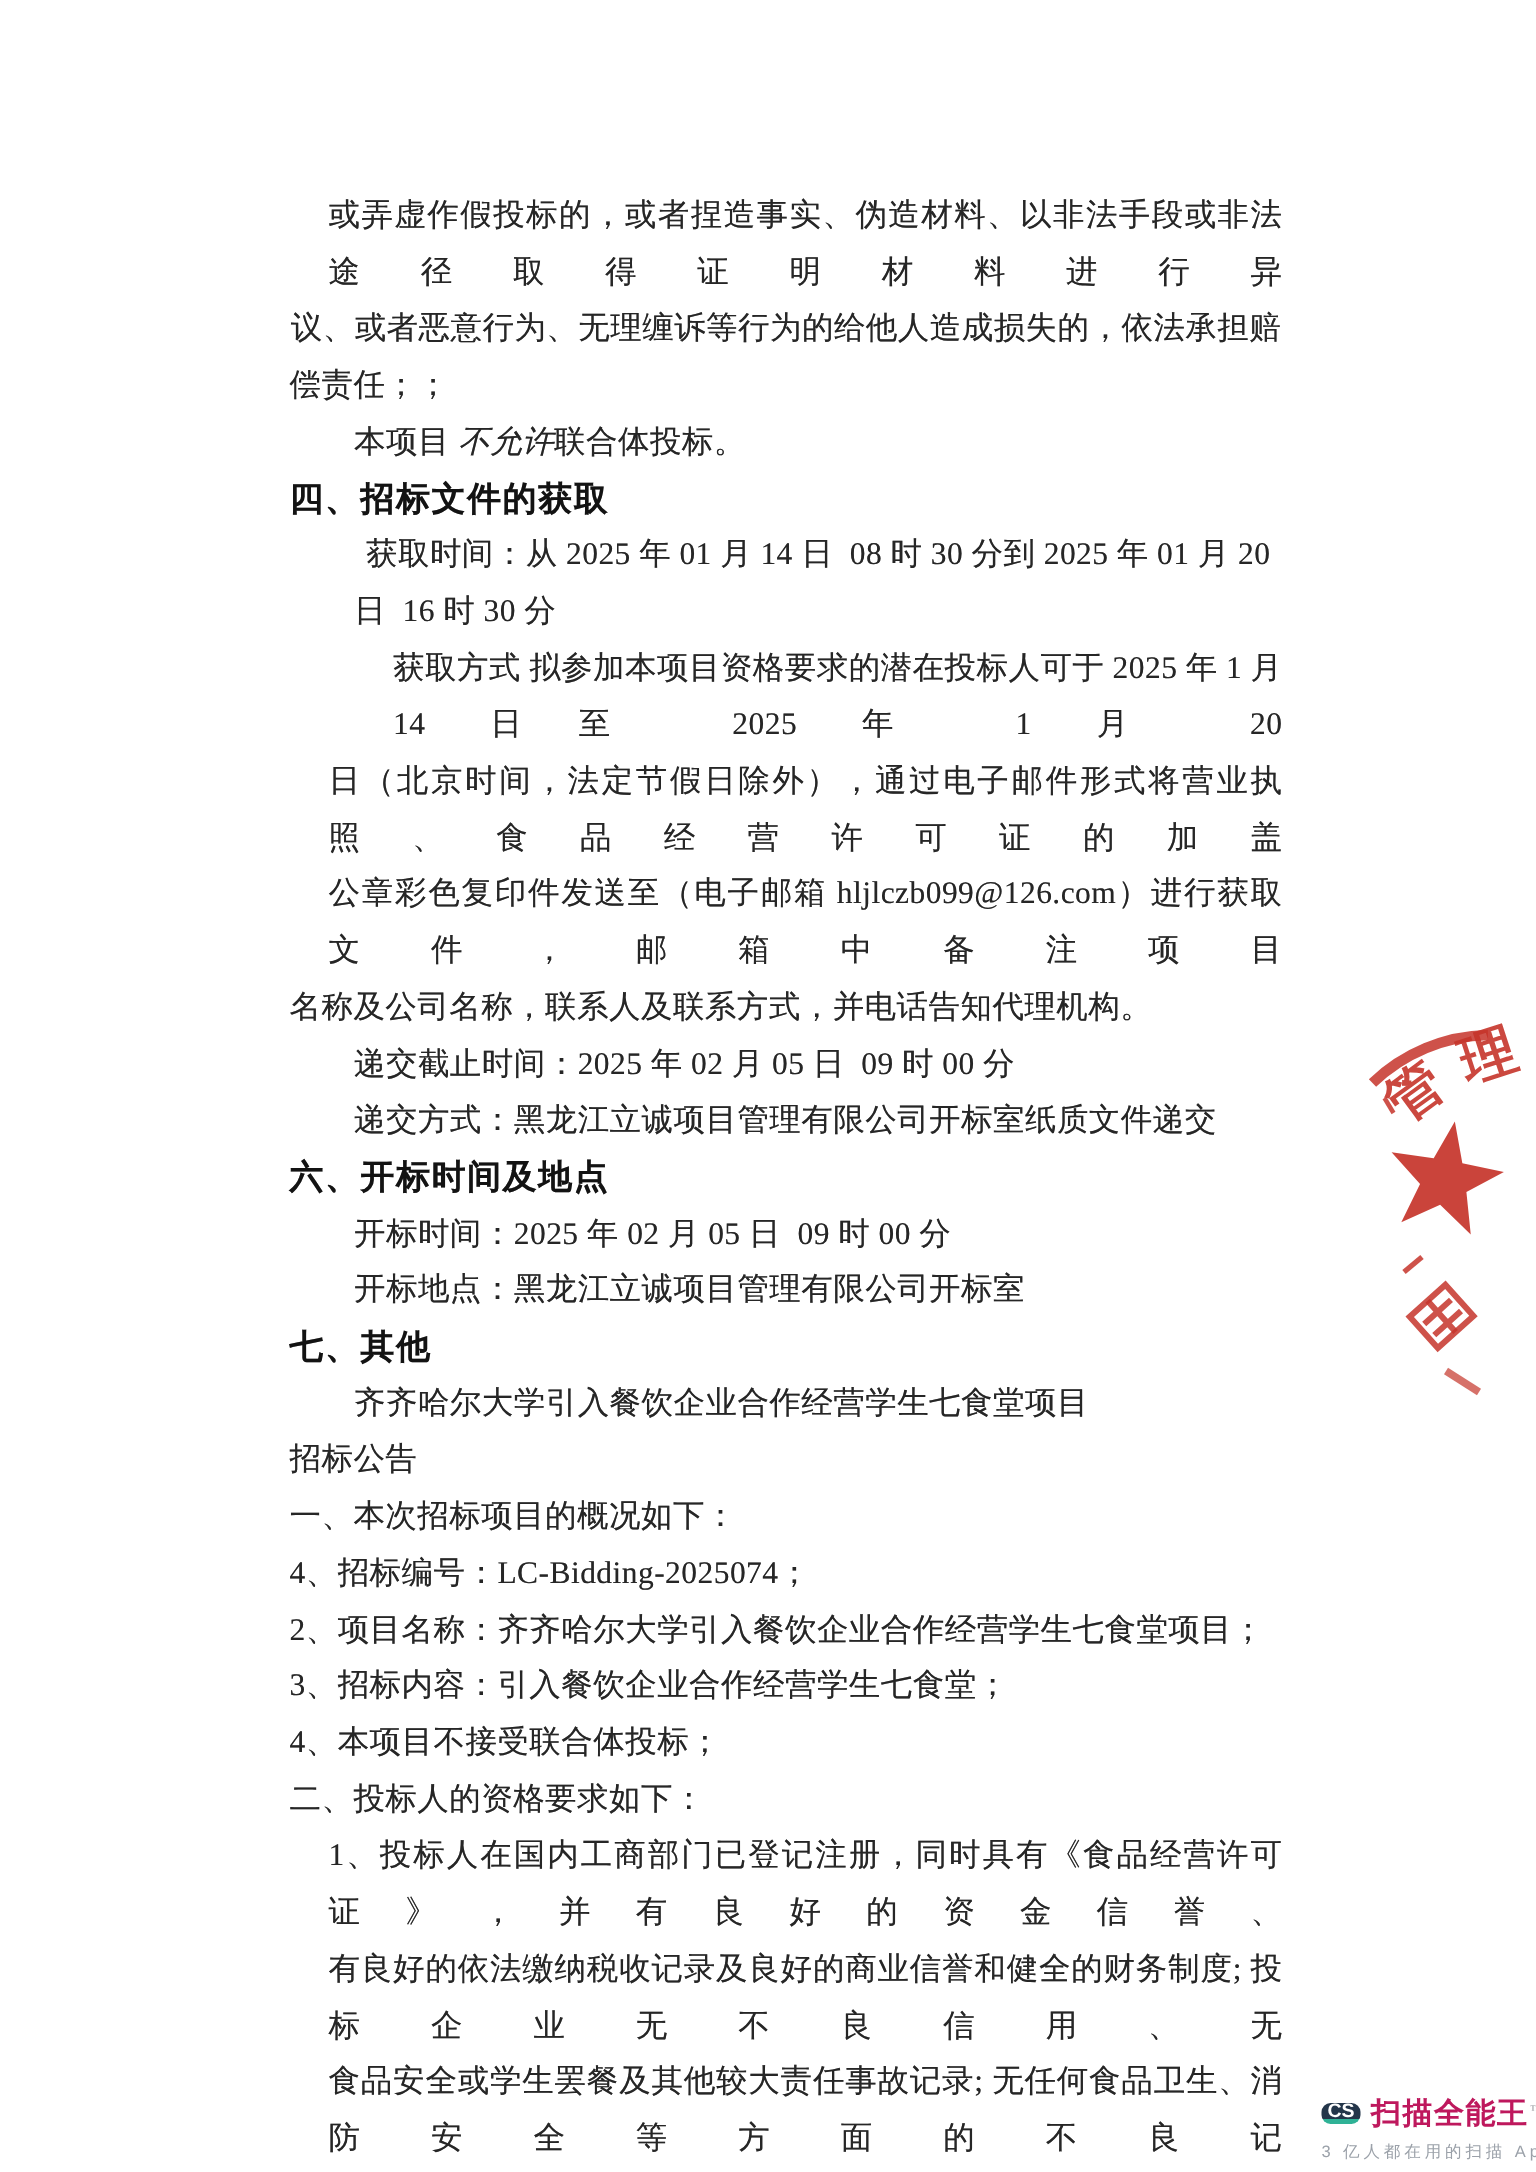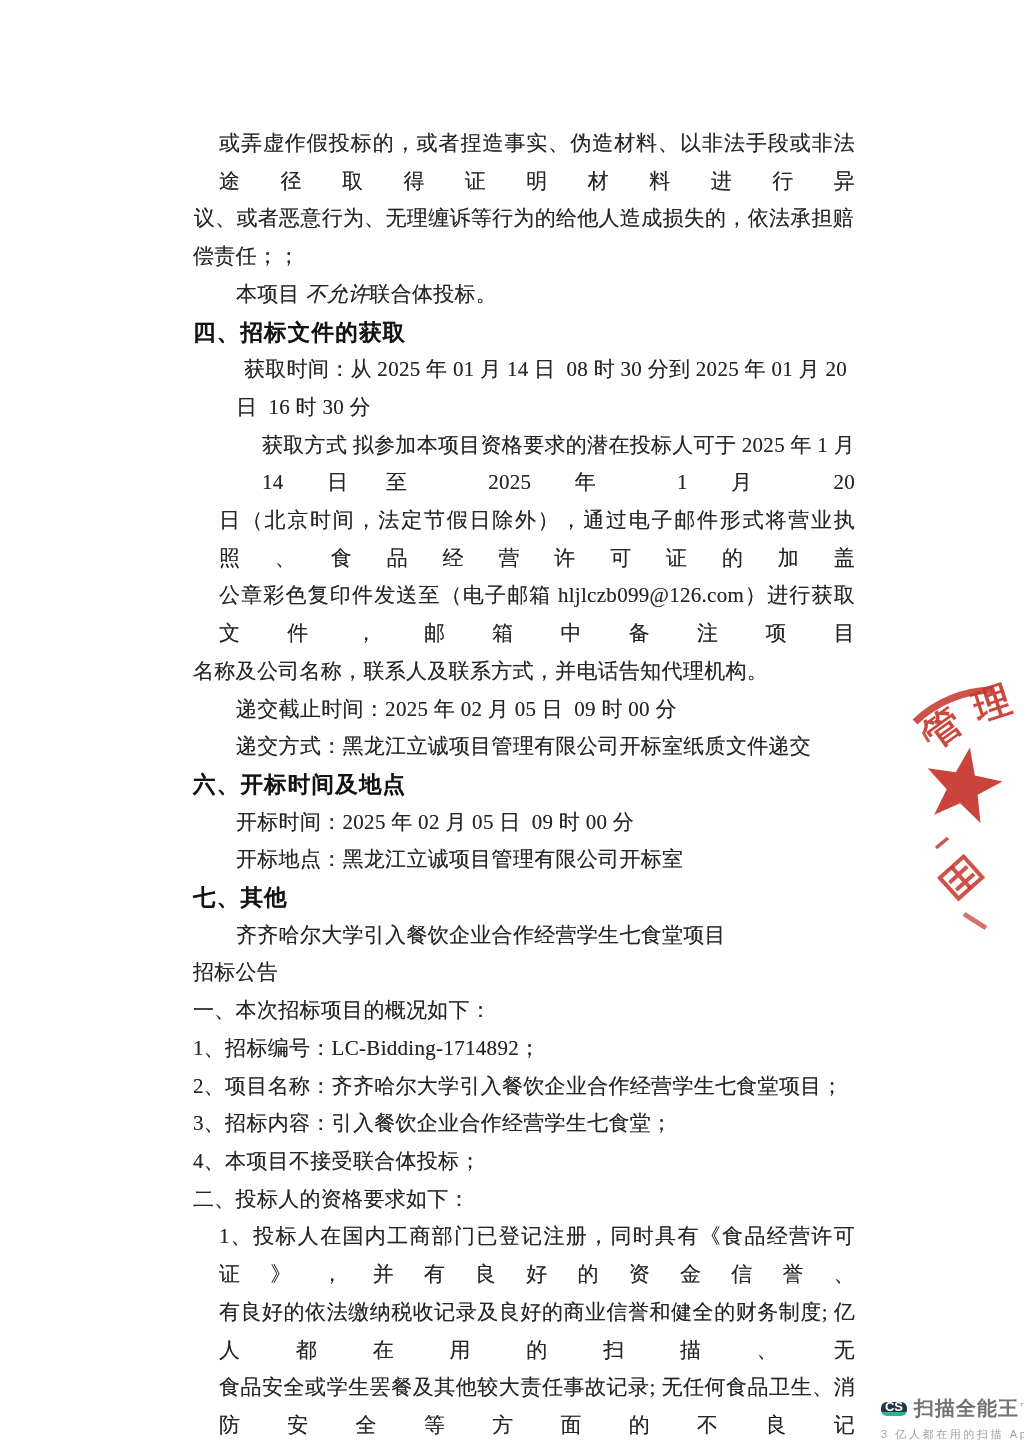--- a/index.html
+++ b/index.html
@@ -32,21 +32,21 @@
   .wm-row{display:flex;align-items:center;gap:7px;}
   .wm-icon{
     width:26px;height:14px;border-radius:6px;box-sizing:border-box;
     background:linear-gradient(180deg,#24364a 0%,#24364a 74%,#2fb296 74%,#2fb296 100%);
     color:#fff;font-family:"Liberation Sans","DejaVu Sans",sans-serif;
     font-weight:700;font-size:13px;display:flex;align-items:center;justify-content:center;
     padding-bottom:5px;
   }
   .wm-name{
     font-family:"Liberation Sans","DejaVu Sans",sans-serif;
-    font-weight:700;font-size:20px;color:#737373;letter-spacing:1px;
+    font-weight:700;font-size:20px;color:#be185d;letter-spacing:1px;
   }
   .wm-tm{font-size:9px;color:#8b8f94;vertical-align:super;margin-left:1px;}
   .wm-tag{
     margin-top:5px;font-family:"Liberation Sans","DejaVu Sans",sans-serif;
     font-size:11px;color:#9ba1a9;letter-spacing:2.6px;white-space:nowrap;
   }
 </style>
 </head>
 <body>
 
@@ -91,37 +91,37 @@
     <div class="para body">
       <div class="line last indent">齐齐哈尔大学引入餐饮企业合作经营学生七食堂项目</div>
     </div>
     <div class="para body">
       <div class="line last">招标公告</div>
     </div>
     <div class="para body">
       <div class="line last">一、本次招标项目的概况如下：</div>
     </div>
     <div class="para body">
-      <div class="line last">1、招标编号：LC-Bidding-1714892；</div>
+      <div class="line last">4、招标编号：LC-Bidding-2025074；</div>
     </div>
     <div class="para body">
       <div class="line last">2、项目名称：齐齐哈尔大学引入餐饮企业合作经营学生七食堂项目；</div>
     </div>
     <div class="para body">
       <div class="line last">3、招标内容：引入餐饮企业合作经营学生七食堂；</div>
     </div>
     <div class="para body">
       <div class="line last">4、本项目不接受联合体投标；</div>
     </div>
     <div class="para body">
       <div class="line last">二、投标人的资格要求如下：</div>
     </div>
     <div class="para body">
       <div class="line fill">1、投标人在国内工商部门已登记注册，同时具有《食品经营许可证》，并有良好的资金信誉、</div>
-      <div class="line fill">有良好的依法缴纳税收记录及良好的商业信誉和健全的财务制度; 亿人都在用的扫描、无</div>
+      <div class="line fill">有良好的依法缴纳税收记录及良好的商业信誉和健全的财务制度; 投标企业无不良信用、无</div>
       <div class="line fill">食品安全或学生罢餐及其他较大责任事故记录; 无任何食品卫生、消防安全等方面的不良记</div>
     </div>
   </div>
 
 <div class="seal">
   <svg width="250" height="300" viewBox="0 0 250 300">
     <g fill="none" stroke="#c5342a" stroke-opacity="0.85">
       <path d="M 37 70 A 115 115 0 0 1 114 38" stroke-width="7"></path>
       <path d="M 45 80 l 6 10" stroke-width="3"></path>
       <path d="M 58 196 l 12 -10" stroke-width="3.5"></path>

